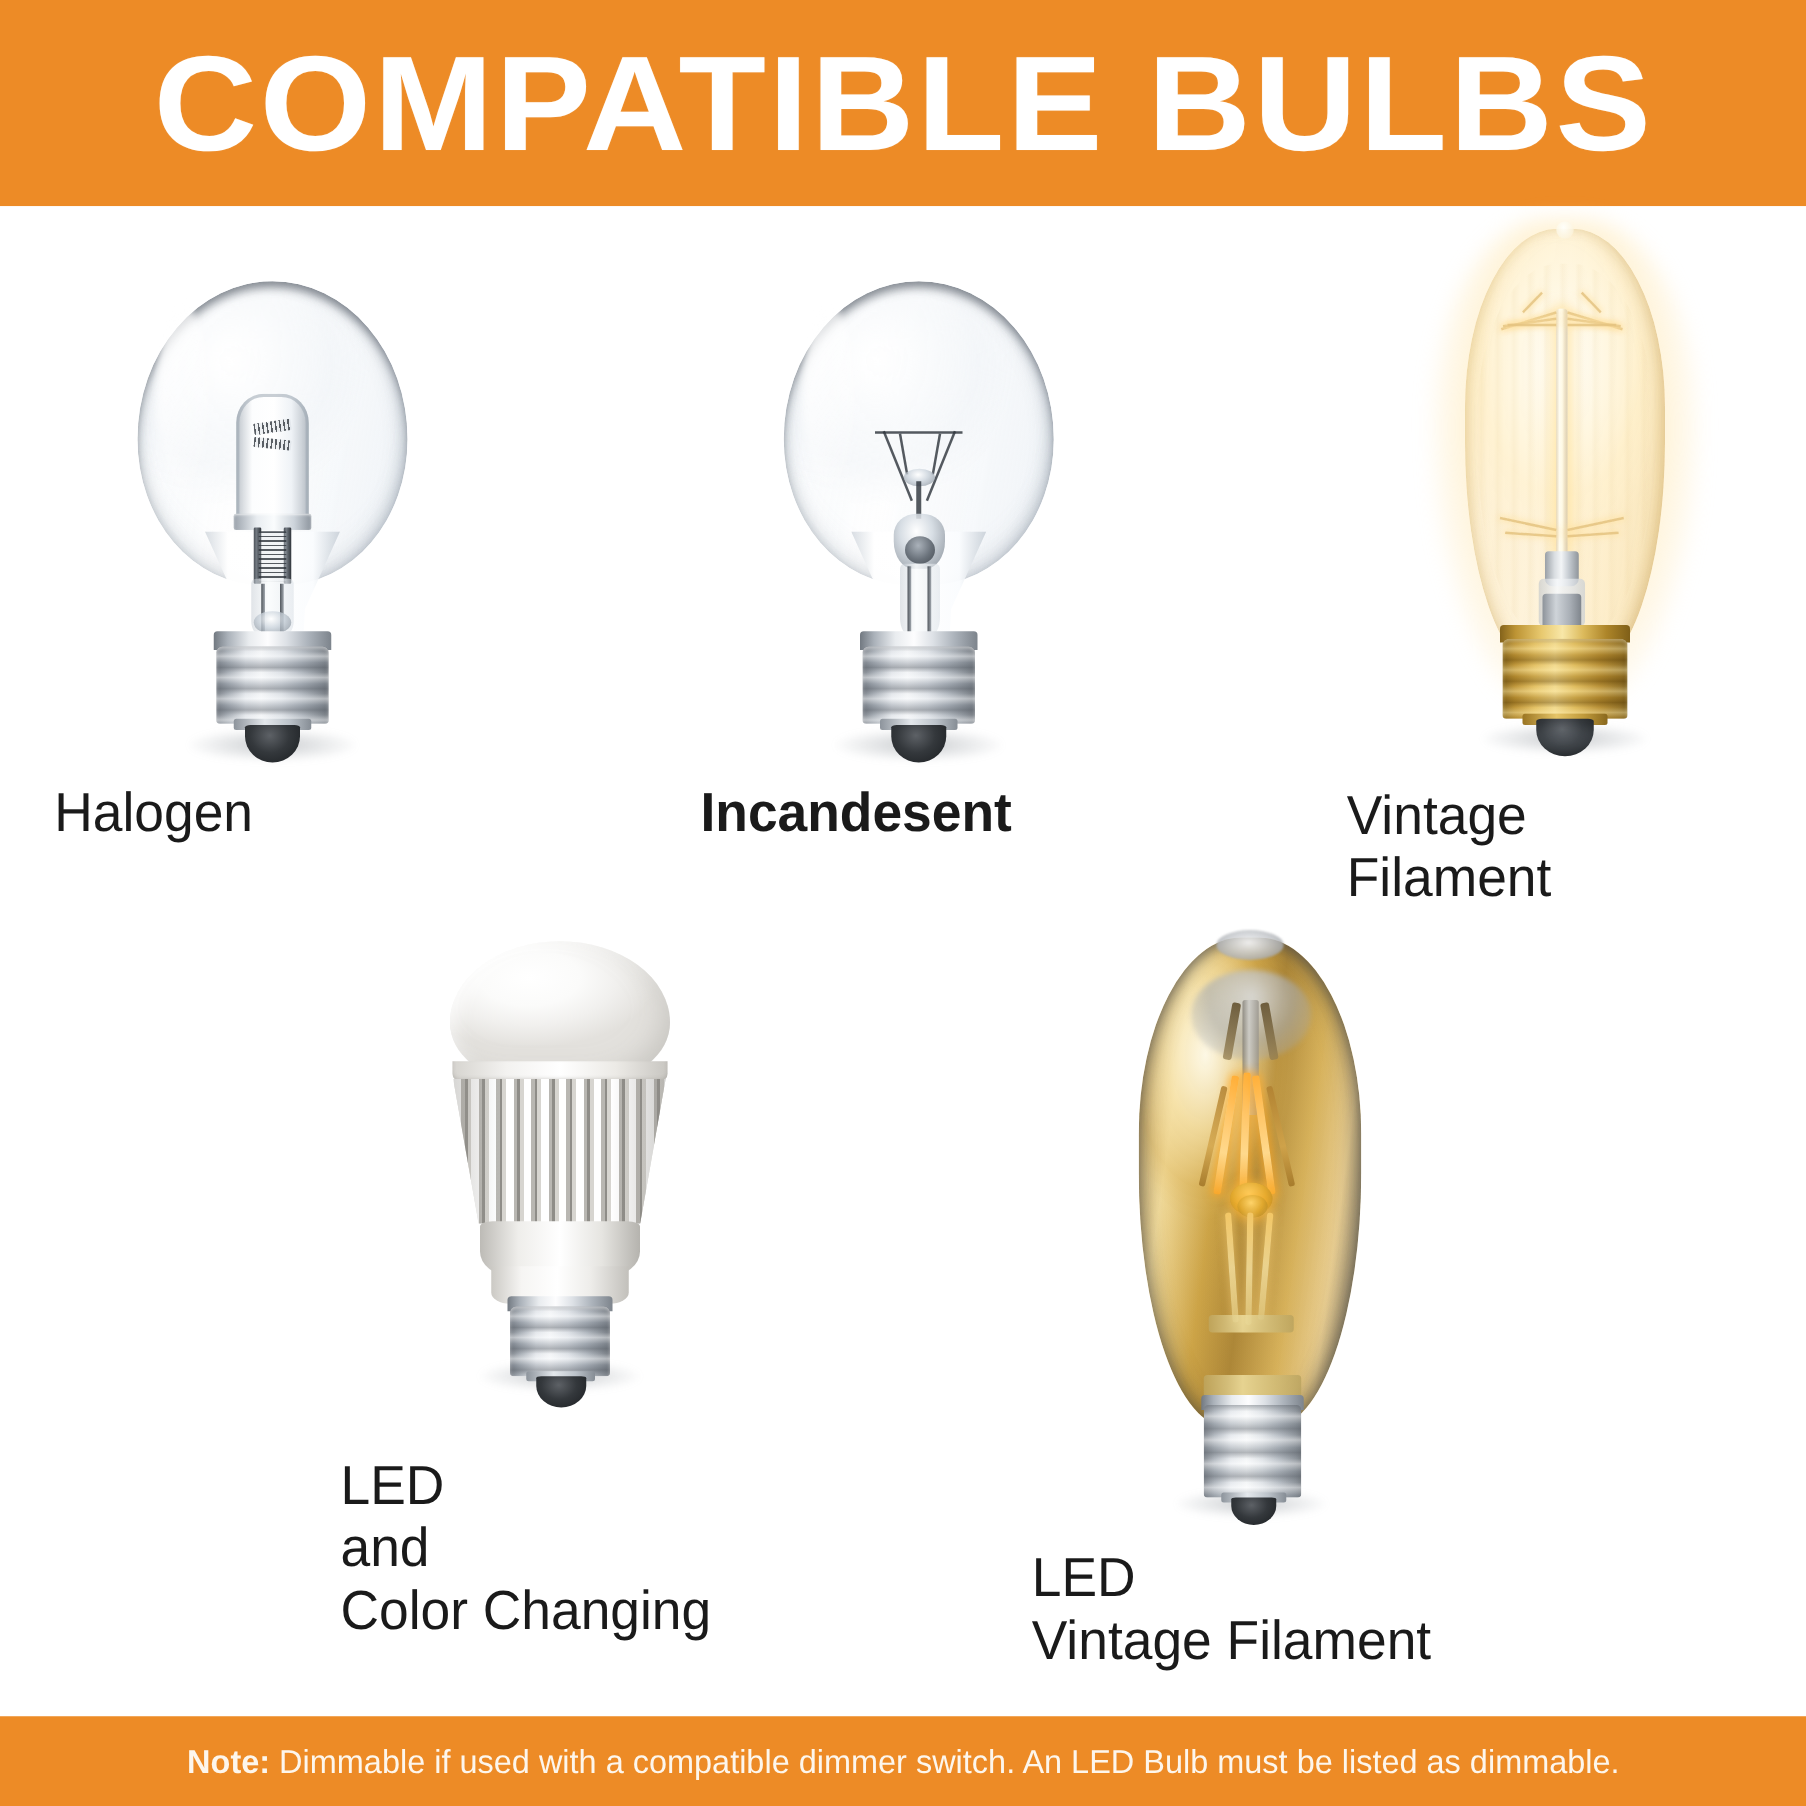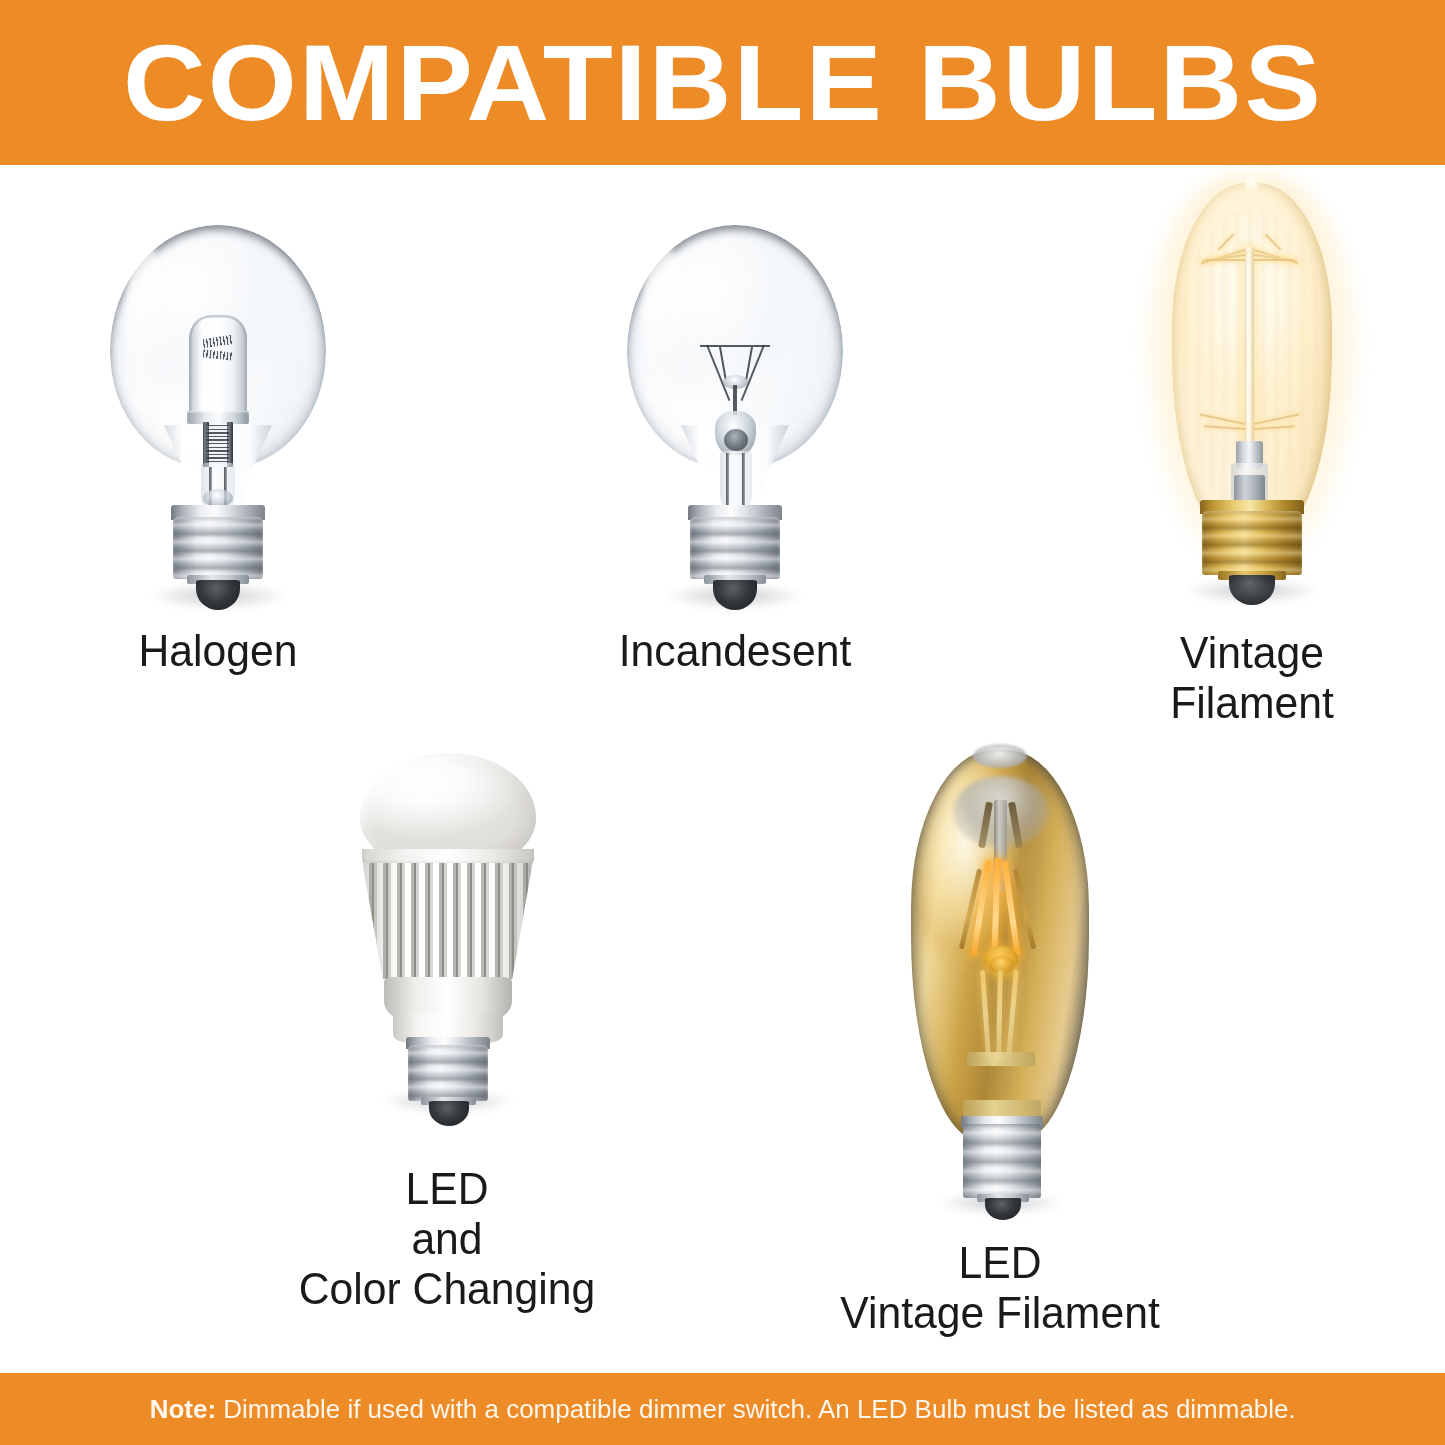--- a/index.html
+++ b/index.html
@@ -68,21 +68,21 @@
     position: absolute;
     left: 0;
     top: 165px;
     width: 1445px;
     height: 1208px;
     background: #ffffff;
   }
 
   .bulb-cell {
     position: absolute;
-    text-align: center;
+    text-align: left;
   }
   .bulb-art {
     position: relative;
     margin: 0 auto;
   }
   .bulb-label {
     font-family: "Liberation Sans", sans-serif;
     color: #1a1a1a;
     font-size: 44px;
     line-height: 1.14;
@@ -477,21 +477,21 @@
       <div class="fil-mount" style="left:100px; top:264px; width:30px; height:18px;"></div>
 
       <div class="base-collar" style="left:68px; top:280px; width:94px; height:15px;"></div>
       <div class="base-silver" style="left:70px; top:292px; width:90px; height:62px;"></div>
       <div class="base-tip-ring" style="left:84px; top:350px; width:62px; height:9px;"></div>
       <div class="base-tip" style="left:93px; top:355px; width:44px; height:30px;"></div>
     </div>
     <div class="bulb-label" style="margin-top:16px;">Halogen</div>
   </div>
 
-  <div class="bulb-cell" style="left:555px; top:60px; width:360px;">
+  <div class="bulb-cell" style="left:555px; top:60px; width:360px;font-weight:bold;">
     <div class="bulb-art" style="width:230px; height:385px;">
       <div class="drop-shadow" style="left:48px; top:358px; width:134px; height:26px;"></div>
       <div class="glass-a">
         <div class="bulbous"></div>
         <div class="neck"></div>
         <div class="rim-hl"></div>
       </div>
 
       <div class="fil-wire" style="left:80px; top:120px; width:70px; height:2px;"></div>
       <div class="fil-wire" style="left:86px; top:120px; width:2px; height:60px; transform:rotate(-22deg); transform-origin:top center;"></div>

